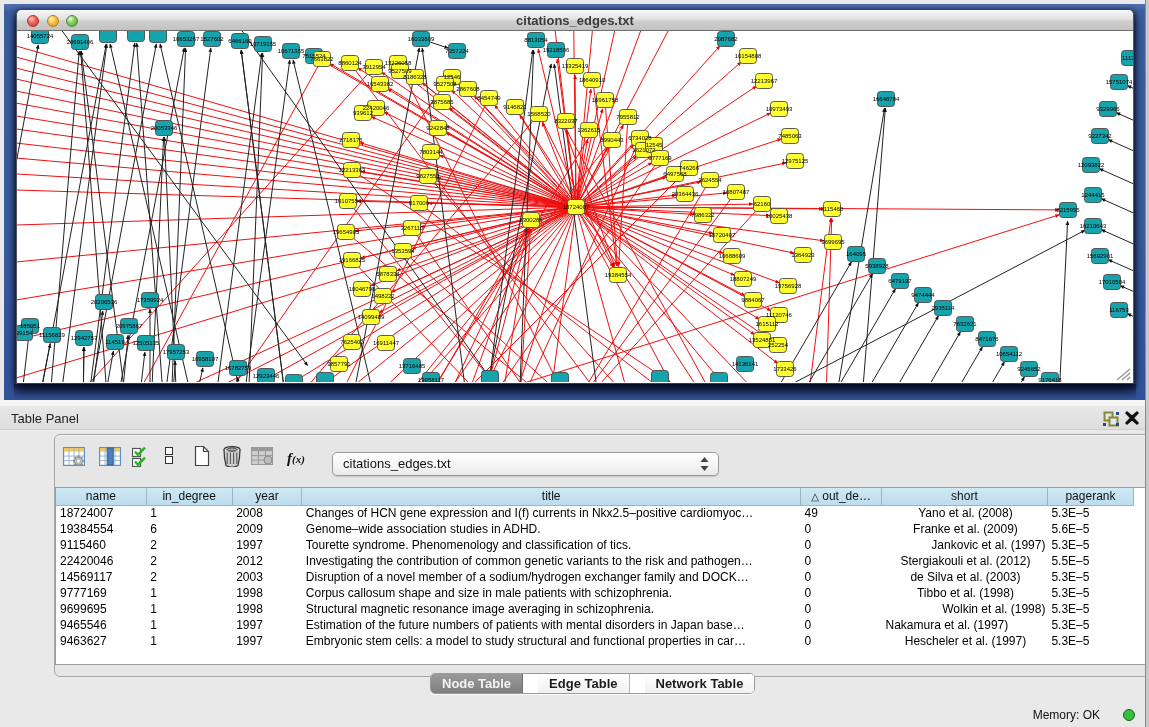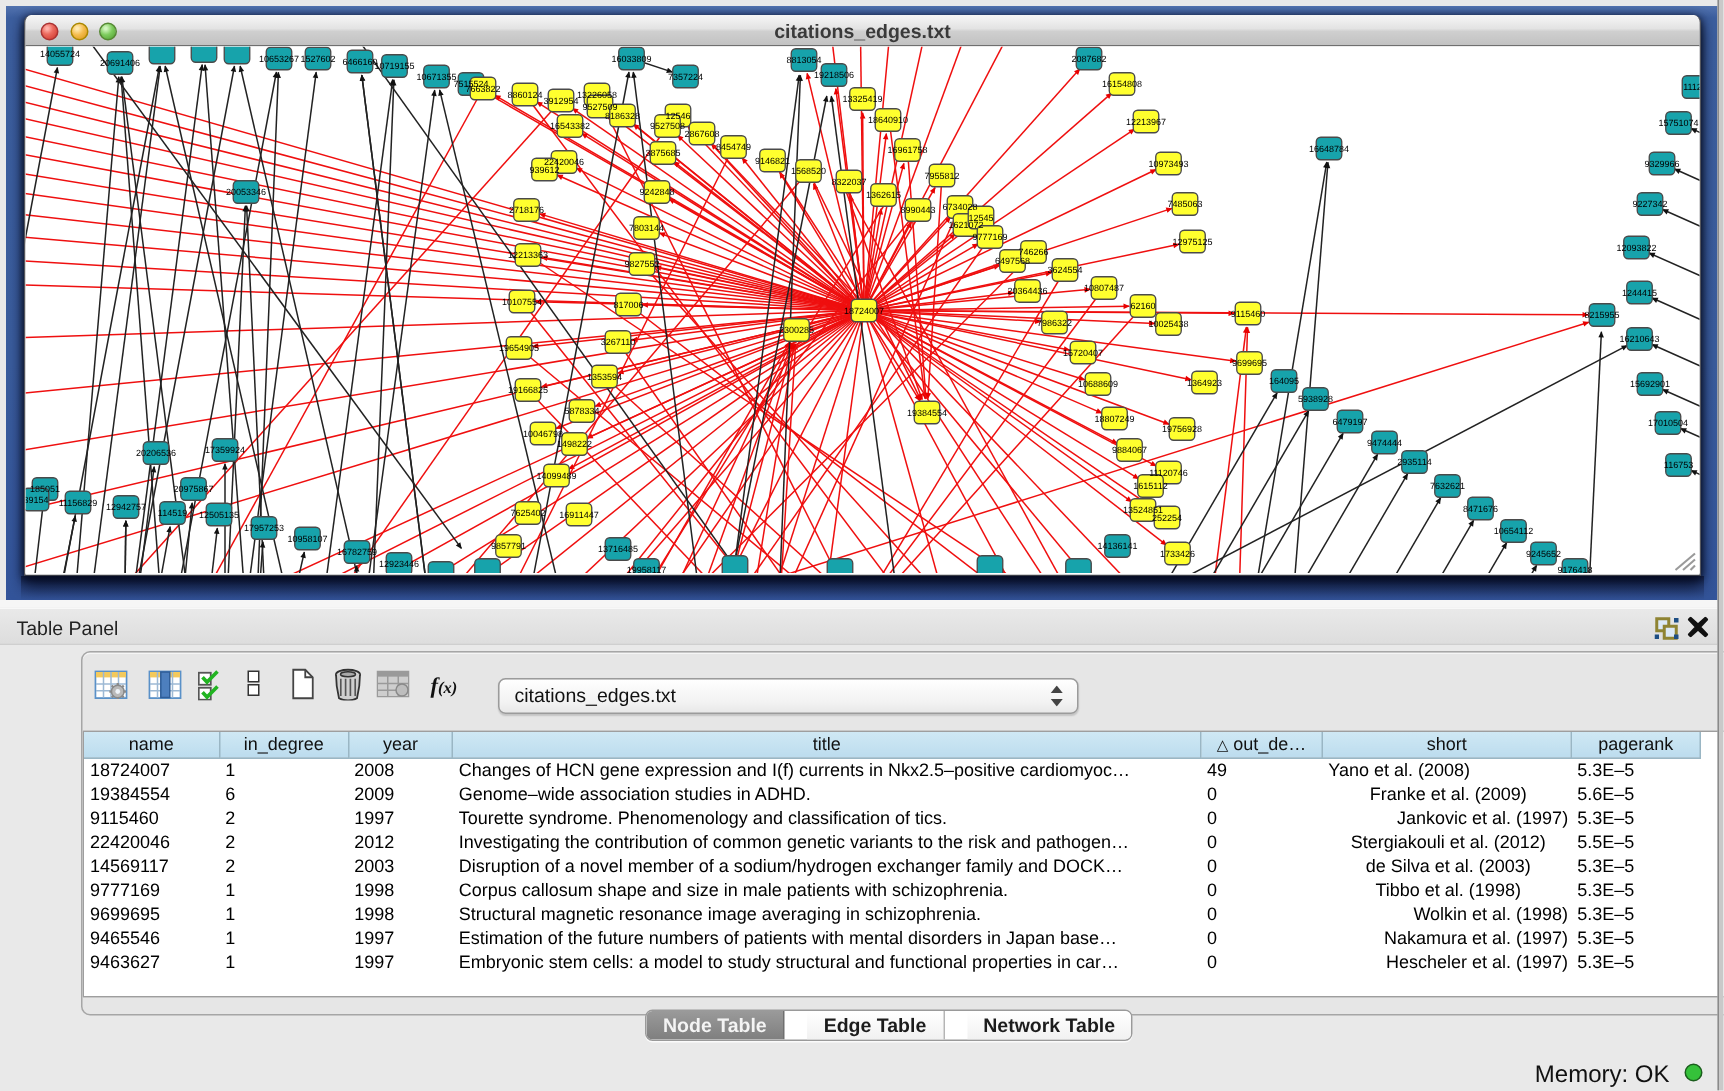--- a/index.html
+++ b/index.html
@@ -51,21 +51,21 @@
 table.t td { height:16px; padding:0 2px 0 4px; white-space:nowrap; overflow:hidden; color:#000; }
 .vsb { position:absolute; right:1px; top:18px; width:15px; height:162px; background:linear-gradient(90deg,#f4f4f4,#ececec); border-left:1px solid #d5d5d5;}
 .vsb .thumb { position:absolute; left:3px; top:4px; width:9px; height:18px; border-radius:5px; background:#b9b9b9; border:1px solid #a0a0a0;}
 .tabs { position:absolute; left:430px; top:673px; height:21px; display:flex;
   border:1px solid #9a9a9a; border-radius:5px; overflow:hidden; background:#fff;
   box-shadow:0 1px 0 rgba(255,255,255,.8);
   font-size:13px; font-weight:bold; line-height:19px;gap:15px; }
 .tabs div { padding:0 11px; border-right:1px solid #b5b5b5; color:#1c1c1c; background:linear-gradient(180deg,#ffffff,#f1f1f1);}
 .tabs div:last-child { border-right:none; }
 .tabs div.sel { background:linear-gradient(180deg,#9a9a9a,#7f7f7f); color:#f4f4f4; border-right:1px solid #6f6f6f;}
-.mem { position:absolute; right:36px; top:708px; font-size:16px; color:#111;text-align:center; }
+.mem { position:absolute; right:49px; top:708px; font-size:12px; color:#111;text-align:center; }
 .memdot { position:absolute; right:14px; top:709px; width:12px; height:12px; border-radius:50%; background:#35c13a; border:1.5px solid #1b5e1d; }
 svg.ic { display:block; }
 </style>
 </head>
 <body>
 <div class="blue">
   <div class="macwin">
     <div class="titlebar">citations_edges.txt
       <div class="tl r"></div><div class="tl y"></div><div class="tl g"></div>
     </div>
@@ -675,21 +675,21 @@
             <th style="width:84px">pagerank</th>
           </tr>
         </thead>
         <tbody>
           <tr>
             <td>18724007</td>
             <td>1</td>
             <td>2008</td>
             <td>Changes of HCN gene expression and I(f) currents in Nkx2.5–positive cardiomyoc…</td>
             <td>49</td>
-            <td style="">Yano et al. (2008)</td>
+            <td style="text-align:center">Yano et al. (2008)</td>
             <td>5.3E–5</td>
           </tr>
           <tr>
             <td>19384554</td>
             <td>6</td>
             <td>2009</td>
             <td>Genome–wide association studies in ADHD.</td>
             <td>0</td>
             <td style="text-align:center">Franke et al. (2009)</td>
             <td>5.6E–5</td>
@@ -738,30 +738,30 @@
             <td>0</td>
             <td style="text-align:right">Wolkin et al. (1998)</td>
             <td>5.3E–5</td>
           </tr>
           <tr>
             <td>9465546</td>
             <td>1</td>
             <td>1997</td>
             <td>Estimation of the future numbers of patients with mental disorders in Japan base…</td>
             <td>0</td>
-            <td style="text-align:right">Nakamura et al. (1997)</td>
+            <td style="text-align:left">Nakamura et al. (1997)</td>
             <td>5.3E–5</td>
           </tr>
           <tr>
             <td>9463627</td>
             <td>1</td>
             <td>1997</td>
             <td>Embryonic stem cells: a model to study structural and functional properties in car…</td>
             <td>0</td>
-            <td style="text-align:right">Hescheler et al. (1997)</td>
+            <td style="text-align:center">Hescheler et al. (1997)</td>
             <td>5.3E–5</td>
           </tr>
         </tbody>
       </table>
     <div class="vsb">
         <div class="thumb"></div>
       </div>
   </div>
 </div>
 <div class="tabs">

